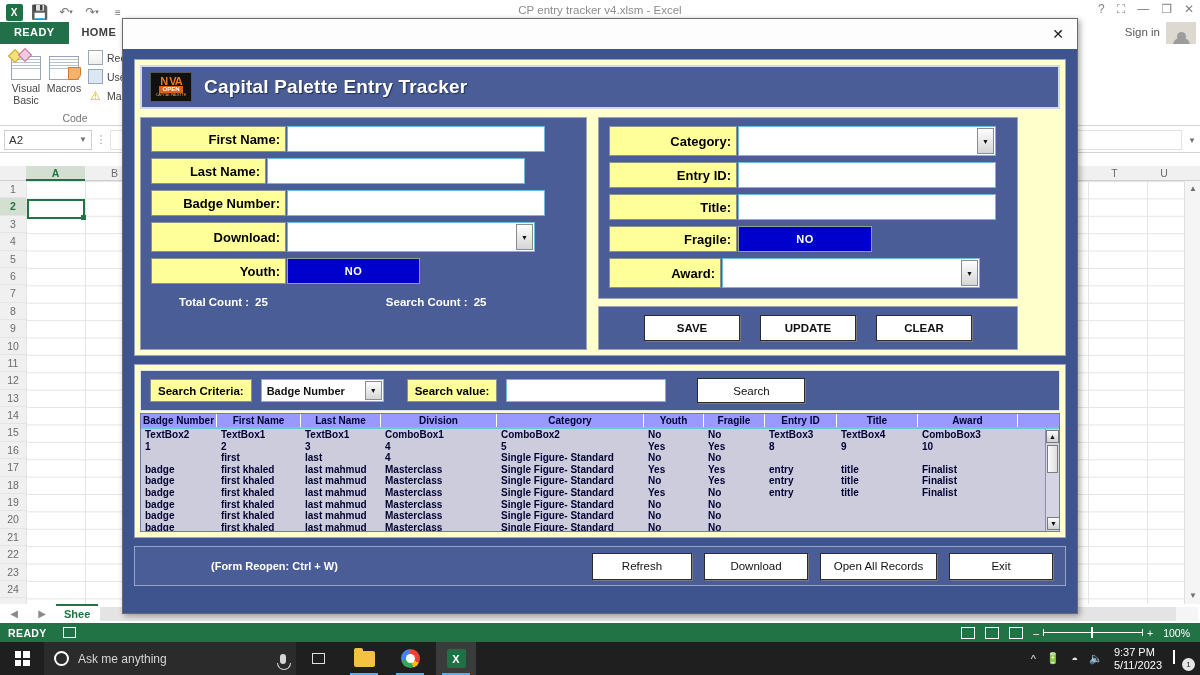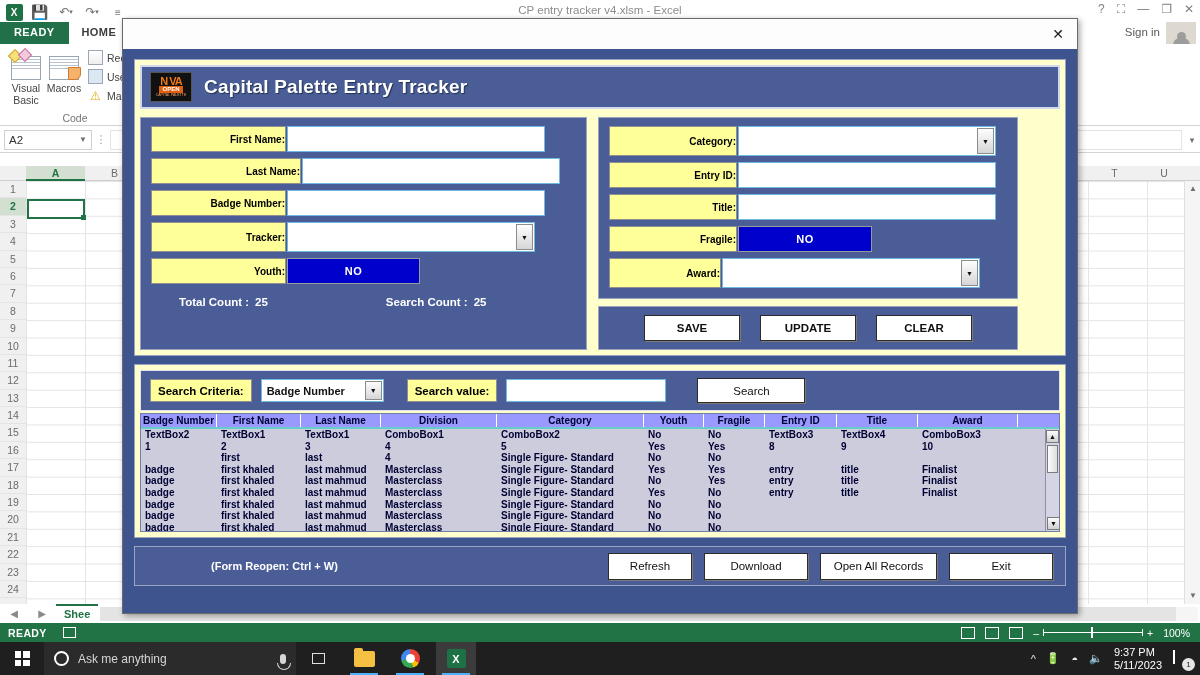--- a/index.html
+++ b/index.html
@@ -120,21 +120,21 @@
   .panel-title{ background:#4a5d96; border:2px solid #cfd8ec; height:44px; display:flex; align-items:center; padding:0 8px; }
   .logo{ width:42px; height:30px; background:#111; border:1px solid #555; display:flex; flex-direction:column; align-items:center; justify-content:center; overflow:hidden; }
   .logo .l1{ font-size:11px; font-weight:bold; color:#f07818; letter-spacing:-1px; line-height:10px; font-family:"Liberation Sans", sans-serif; }
   .logo .l2{ font-size:6px; font-weight:bold; color:#fff; background:#e06010; line-height:7px; padding:0 3px; }
   .logo .l3{ font-size:3.5px; color:#f5a35c; line-height:5px; }
   .title-text{ margin-left:12px; font-size:19px; font-weight:bold; color:#ffffff; text-shadow:1px 1px 1px #22314f; letter-spacing:.2px; }
 
   .fields-wrap{ display:flex; gap:11px; margin-top:8px; }
   .field-box{ background:#4a5d96; border:1px solid #9aa3bf; padding:8px 10px 10px; }
   .frow{ display:flex; align-items:stretch; margin-bottom:6px; height:26px; }
-  .flabel{ background:#ffff99; border:1px solid #8f8f8f; font-size:10px; font-weight:bold; color:#000; display:flex; align-items:center; justify-content:flex-end; }
+  .flabel{ background:#ffff99; border:1px solid #8f8f8f; font-size:13px; font-weight:bold; color:#000; display:flex; align-items:center; justify-content:flex-end; padding-right:5px; }
   .finput{ background:#ffffff; border:1px solid #6fb8e0; margin-left:1px; }
   .fcombo{ background:#ffffff; border:1px solid #6fb8e0; margin-left:1px; position:relative; }
   .combo-btn{ position:absolute; right:1px; top:1px; bottom:1px; width:17px; background:linear-gradient(#fdfdfd,#d6d6d6); border:1px solid #8c8c8c; display:flex; align-items:center; justify-content:center; font-size:7px; color:#111; }
   .togglebtn{ background:#0000cc; border:1px solid #9a9a9a; margin-left:1px; color:#fff; font-size:11px; font-weight:bold; display:flex; align-items:center; justify-content:center; letter-spacing:.5px; }
   .counts{ display:flex; margin-top:12px; color:#fff; font-size:11.5px; font-weight:bold; }
 
   .btnrow-box{ background:#4a5d96; border:1px solid #9aa3bf; margin-top:7px; padding:8px 10px; display:flex; justify-content:center; gap:20px; }
   .ubtn{ background:#ffffff; border:1px solid #2b2b2b; box-shadow:1px 1px 0 #7a7a7a; font-size:11.5px; font-weight:bold; color:#111; display:flex; align-items:center; justify-content:center; height:26px; }
 
   .search-box{ background:#4a5d96; border:1px solid #dfe4f1; padding:7px 9px; display:flex; align-items:center; gap:9px; }
@@ -390,29 +390,29 @@
       </div>
 
       <div class="fields-wrap">
 
         <div class="field-box" style="width:447px;">
           <div class="frow">
             <div class="flabel" style="width:135px;">First Name:</div>
             <div class="finput" style="width:258px;"></div>
           </div>
           <div class="frow">
-            <div class="flabel" style="width:150px;">Last Name:</div>
+            <div class="flabel" style="width:115px;">Last Name:</div>
             <div class="finput" style="width:258px;"></div>
           </div>
           <div class="frow">
             <div class="flabel" style="width:135px;">Badge Number:</div>
             <div class="finput" style="width:258px;"></div>
           </div>
           <div class="frow" style="height:30px;">
-            <div class="flabel" style="width:135px;">Tracker:</div>
+            <div class="flabel" style="width:135px;">Download:</div>
             <div class="fcombo" style="width:248px;">
               <span class="combo-btn">▼</span>
             </div>
           </div>
           <div class="frow" style="height:26px;">
             <div class="flabel" style="width:135px;">Youth:</div>
             <div class="togglebtn" style="width:133px;">NO</div>
           </div>
           <div class="counts">
             <span style="margin-left:28px;">Total Count :</span>
@@ -598,21 +598,21 @@
           <div class="gs-btn">▲</div>
           <div class="gs-thumb"></div>
           <div class="gs-btn" style="position:absolute;bottom:1px;left:1px;">▼</div>
         </div>
       </div>
     </div>
 
     <div class="footer-box">
       <div class="footer-note">(Form Reopen: Ctrl + W)</div>
       <div class="footer-btns">
-        <div class="fbtn" style="width:84px;">Refresh</div>
+        <div class="fbtn" style="width:100px;">Refresh</div>
         <div class="fbtn" style="width:104px;">Download</div>
         <div class="fbtn" style="width:117px;">Open All Records</div>
         <div class="fbtn" style="width:104px;">Exit</div>
       </div>
     </div>
 
   </div>
 </div>
 
 </body></html>

